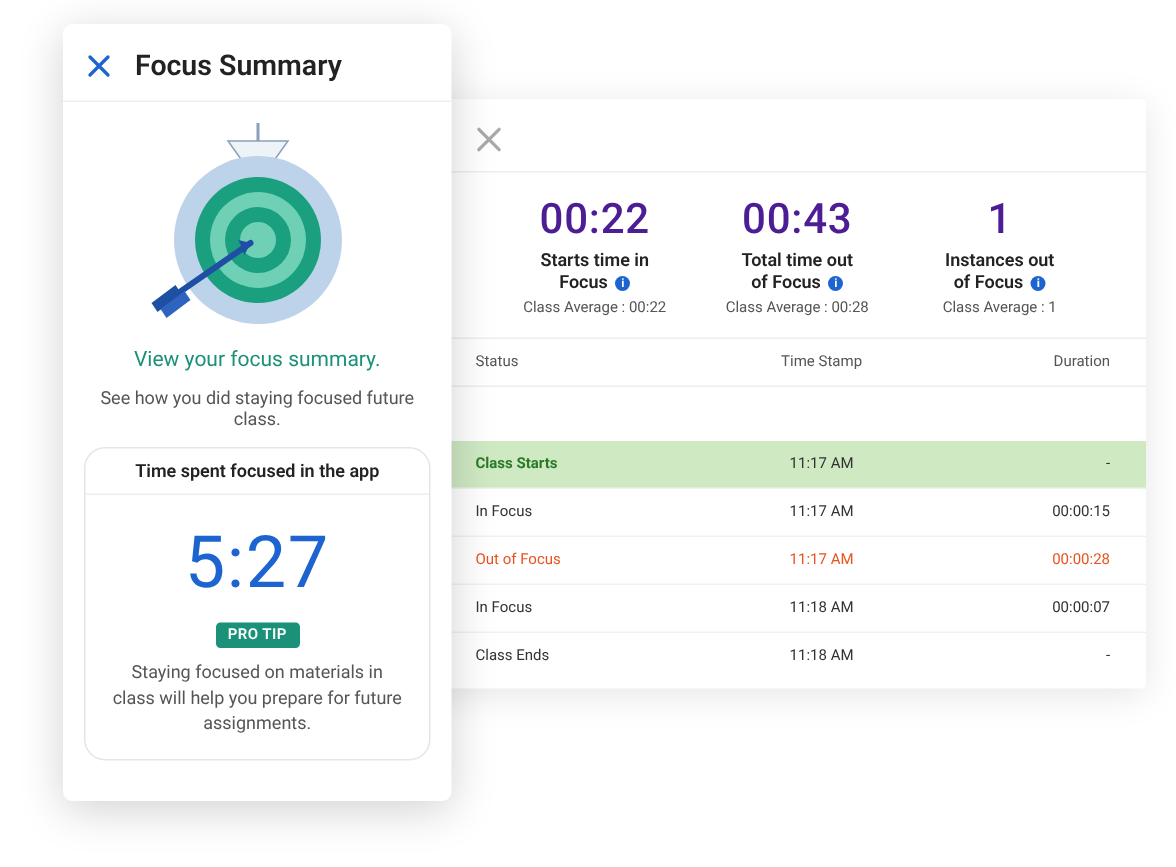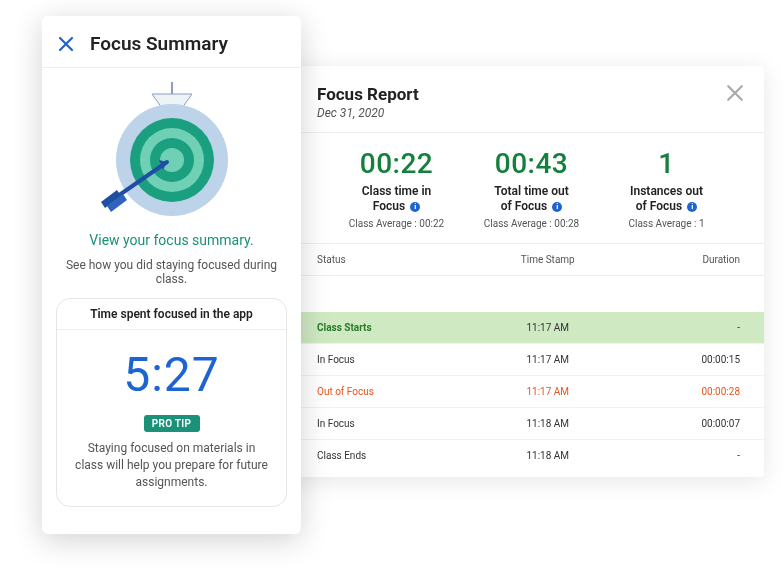--- a/index.html
+++ b/index.html
@@ -36,21 +36,21 @@
     z-index:1; padding-bottom:6px;
   }
   .report-header { display:flex; align-items:flex-start; justify-content:space-between; padding:18px 20px 12px 36px; border-bottom:1px solid #eee; }
   .report-title { font-size:17px; font-weight:700; color:#222; }
   .report-date { font-size:12px; font-style:italic; color:#555; margin-top:2px; }
   .report-close { color:#aaa; cursor:pointer; }
   .report-close svg { display:block; }
 
   .metrics { display:flex; justify-content:space-between; padding:14px 30px 14px 48px; border-bottom:1px solid #eee; }
   .metric { text-align:center; flex:1; }
-  .metric-value { font-size:28px; font-weight:500; color:#15803d; letter-spacing:0.5px; }
+  .metric-value { font-size:28px; font-weight:500; color:#4c1d95; letter-spacing:0.5px; }
   .metric-label { font-size:12px; font-weight:600; color:#222; margin-top:4px; line-height:1.25; }
   .info-dot { display:inline-block; width:10px; height:10px; border-radius:50%; background:#1e64d0; color:#fff; font-size:8px; line-height:10px; text-align:center; font-weight:700; vertical-align:middle; margin-left:2px; }
   .metric-avg { font-size:10px; color:#555; margin-top:4px; }
 
   .tbl { width:100%; }
   .tbl-head, .tbl-row { display:flex; align-items:center; padding:10px 24px 10px 36px; font-size:10px; }
   .tbl-head { color:#555; border-bottom:1px solid #eee; }
   .col-status { flex:1.3; }
   .col-time { flex:1; text-align:center; }
   .col-dur { flex:1; text-align:right; }
@@ -90,48 +90,44 @@
         <circle cx="75" cy="80" r="12" fill="#6fd0b5"></circle>
 
         <line x1="18" y1="118" x2="70" y2="82" stroke="#1e4fa3" stroke-width="4" stroke-linecap="round"></line>
         <polygon points="70,82 62,80 66,90" fill="#1e4fa3"></polygon>
         <polygon points="8,128 24,116 20,110 4,122" fill="#1e4fa3"></polygon>
         <polygon points="14,132 30,120 26,114 10,126" fill="#2e63c0"></polygon>
       </svg>
     </div>
 
     <div class="view-summary">View your focus summary.</div>
-    <div class="subtext">See how you did staying focused during class.</div>
+    <div class="subtext">See how you did staying focused future class.</div>
 
     <div class="time-box">
       <div class="time-box-header">Time spent focused in the app</div>
       <div class="time-value">5:27</div>
       <div class="pro-tip-badge">PRO TIP</div>
       <div class="tip-text">Staying focused on materials in class will help you prepare for future assignments.</div>
     </div>
   </div>
 
   <div class="report-card">
     <div class="report-header">
-      <div>
-        <div class="report-title">Focus Report</div>
-        <div class="report-date">Dec 31, 2020</div>
-      </div>
       <span class="report-close">
         <svg width="18" height="18" viewBox="0 0 16 16">
             <path d="M2 2 L14 14 M14 2 L2 14" stroke="#aaa" stroke-width="2" stroke-linecap="round"></path>
           </svg>
       </span>
     </div>
 
     <div class="metrics">
       <div class="metric">
         <div class="metric-value">00:22</div>
         <div class="metric-label">
-          <span>Class time in</span><br>
+          <span>Starts time in</span><br>
           <span>Focus</span>
           <span class="info-dot">i</span>
         </div>
         <div class="metric-avg">Class Average : 00:22</div>
       </div>
       <div class="metric">
         <div class="metric-value">00:43</div>
         <div class="metric-label">
           <span>Total time out</span><br>
           <span>of Focus</span>

